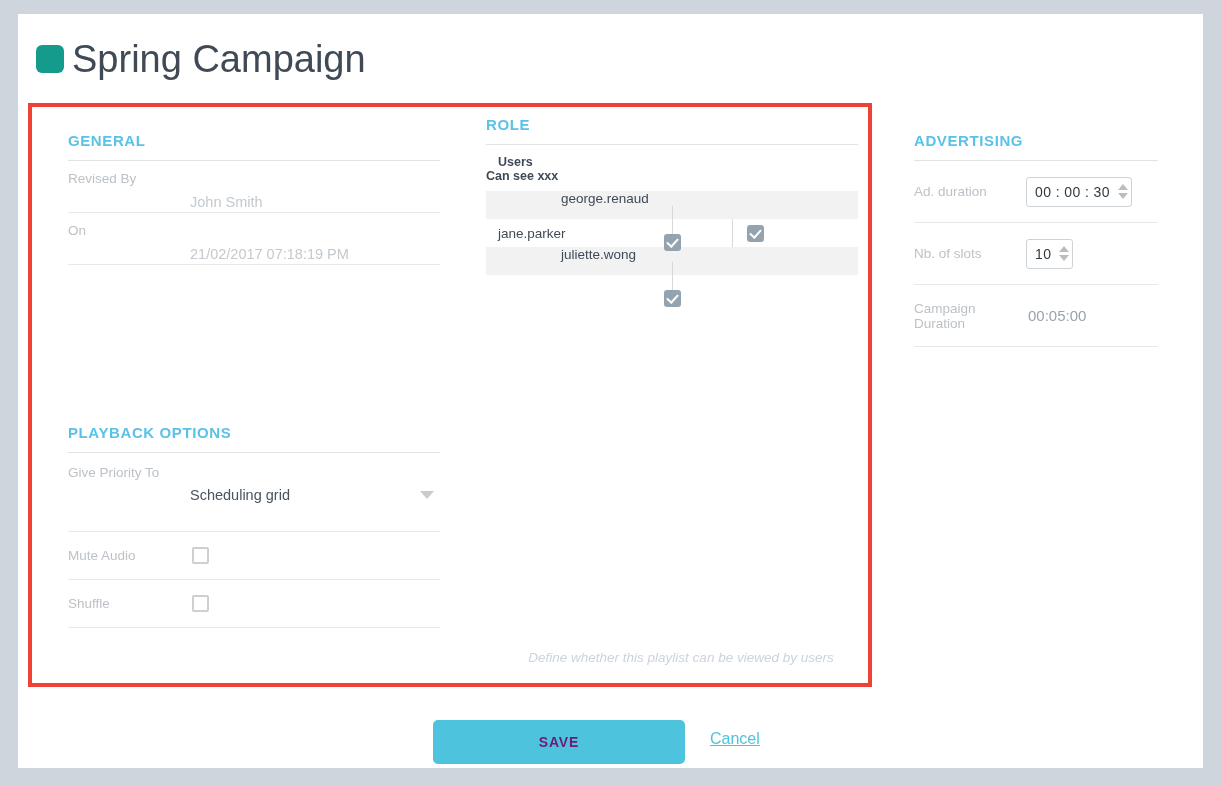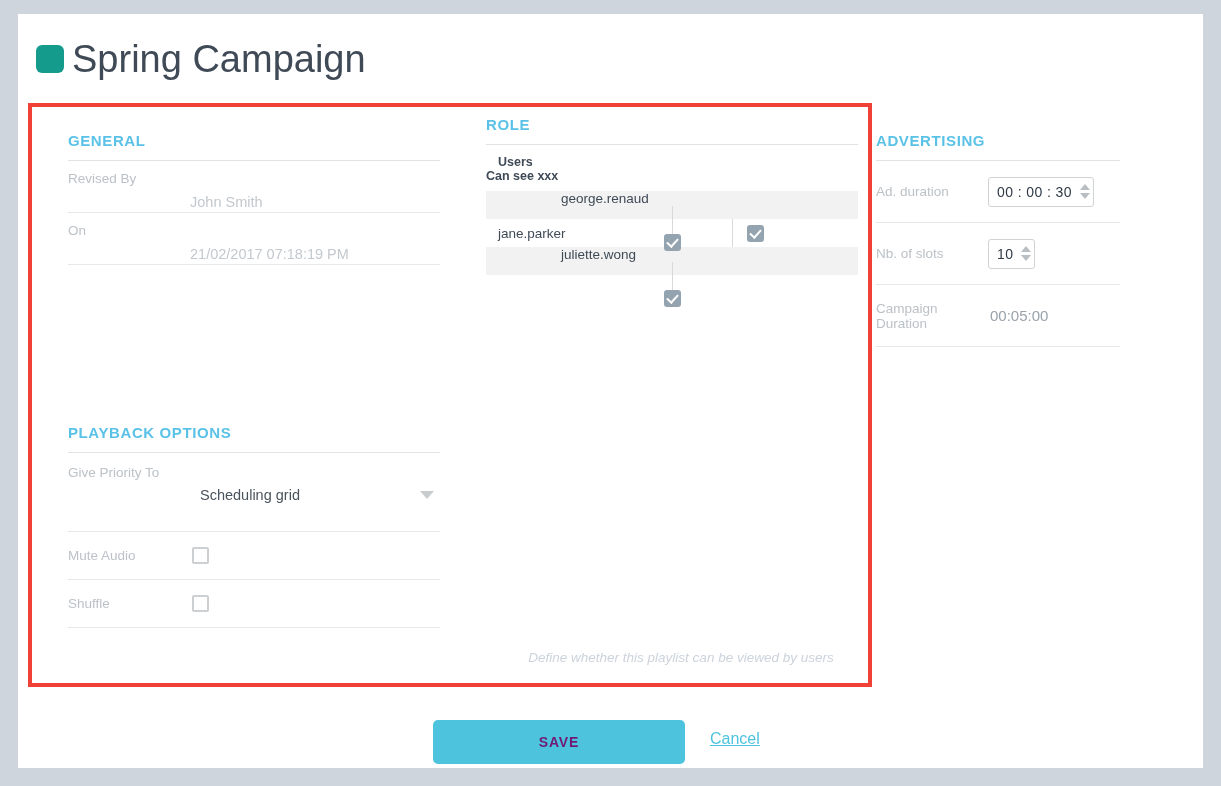--- a/index.html
+++ b/index.html
@@ -50,21 +50,21 @@
     border: 4px solid #ef4136;
     pointer-events: none;
     z-index: 5;
   }
 
   
   .column { position: absolute; }
   #col-general   { left: 50px;  top: 118px; width: 372px; }
   #col-playback  { left: 50px;  top: 410px; width: 372px; }
   #col-role      { left: 468px; top: 102px; width: 372px; }
-  #col-advertising { left: 858px; top: 118px; width: 244px; }
+  #col-advertising { left: 896px; top: 118px; width: 244px; }
 
   .section-title {
     font-size: 15px;
     font-weight: bold;
     color: #5bc2e7;
     letter-spacing: 0.6px;
     padding-bottom: 11px;
   }
   .section-rule {
     height: 1px;
@@ -106,21 +106,20 @@
     position: relative;
     flex: 1;
     display: flex;
     align-items: center;
     height: 48px;
   }
   .select-value {
     color: #4a545e;
     font-size: 14.5px;
     margin-top: 16px;
-    margin-left: 10px;
   }
   .caret {
     position: absolute;
     right: 6px; top: 28px;
     width: 0; height: 0;
     border-left: 7px solid transparent;
     border-right: 7px solid transparent;
     border-top: 8px solid #c9ccce;
   }
   .pb-check { height: 48px; align-items: center; padding-top: 0; }

